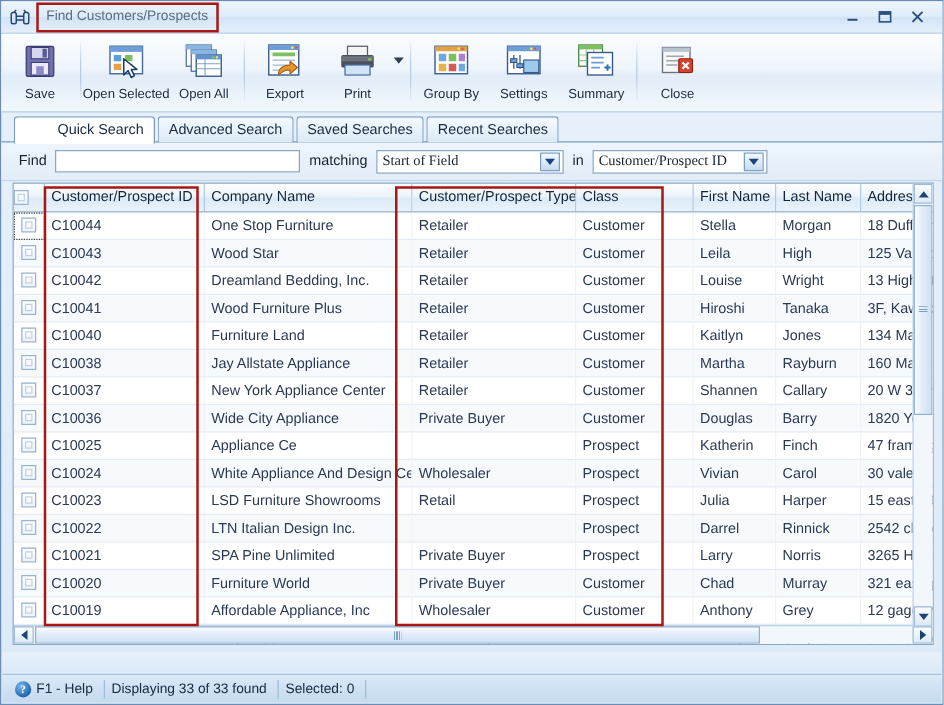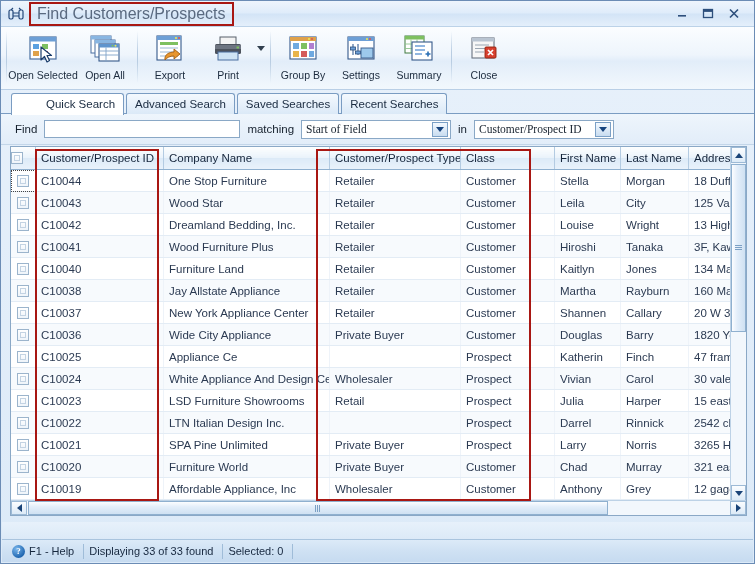--- a/index.html
+++ b/index.html
@@ -27,21 +27,21 @@
     display: flex; align-items: center;
     padding: 0 4px;
   }
   .tb-icon {
     width: 18px; height: 18px;
     display: flex; align-items: center; justify-content: center;
     color: #24487a; font-size: 12px;
     margin-left: 2px;
   }
   .tb-title {
-    font-size: 16px;
+    font-size: 11px;
     color: #5a6a80;
     padding: 2px 6px 3px 6px;
     margin-left: 4px;
     border: 2px solid #a81713;
     line-height: 15px;
     white-space: nowrap;
   }
   .tb-spacer { flex: 1; }
   .wbtns { display: flex; align-items: center; gap: 10px; padding-right: 8px; }
   .wbtn {
@@ -374,20 +374,32 @@
       <span class="wbtn">
         <svg width="12" height="11" viewBox="0 0 12 11">
           <path d="M2 1.5L10 9.5M10 1.5L2 9.5" stroke="#2d4f7c" stroke-width="1.6" fill="none"></path>
         </svg>
       </span>
     </span>
   </div>
 
   <div class="toolbar">
 
+    <div class="tbtn">
+      <span class="ic">
+        <svg width="30" height="30" viewBox="0 0 30 30">
+          <rect x="4" y="3" width="22" height="24" rx="1.5" fill="#6f6fae" stroke="#3b3b75" stroke-width="1"></rect>
+          <rect x="8" y="4" width="14" height="9" fill="#d6d6ee" stroke="#3b3b75" stroke-width="0.8"></rect>
+          <rect x="17" y="5" width="3.5" height="7" fill="#5a5a96"></rect>
+          <rect x="8" y="16" width="14" height="10" fill="#e9e9f7" stroke="#3b3b75" stroke-width="0.8"></rect>
+          <rect x="12" y="19" width="6" height="7" fill="#8a8ac8"></rect>
+        </svg>
+      </span>
+      <span class="lbl">Save</span>
+    </div>
 
     <div class="tsep"></div>
 
     <div class="tbtn wide">
       <span class="ic">
         <svg width="32" height="30" viewBox="0 0 32 30">
           <rect x="3" y="3" width="26" height="22" fill="#ffffff" stroke="#4a6fa0" stroke-width="1.2"></rect>
           <rect x="3" y="3" width="26" height="4.5" fill="#6d9fd6"></rect>
           <rect x="6" y="10" width="6" height="5" fill="#5aa0e0"></rect>
           <rect x="6" y="17" width="6" height="5" fill="#e0a24a"></rect>
@@ -567,21 +579,21 @@
               <td class="w-last">Morgan</td>
               <td class="w-addr">18 Dufferin</td>
             </tr>
             <tr class="row-alt">
               <td class="col-chk"><span class="chk"></span></td>
               <td class="w-id">C10043</td>
               <td class="w-comp">Wood Star</td>
               <td class="w-type">Retailer</td>
               <td class="w-class">Customer</td>
               <td class="w-first">Leila</td>
-              <td class="w-last">City</td>
+              <td class="w-last">High</td>
               <td class="w-addr">125 Valero St.</td>
             </tr>
             <tr class="row-norm">
               <td class="col-chk"><span class="chk"></span></td>
               <td class="w-id">C10042</td>
               <td class="w-comp">Dreamland Bedding, Inc.</td>
               <td class="w-type">Retailer</td>
               <td class="w-class">Customer</td>
               <td class="w-first">Louise</td>
               <td class="w-last">Wright</td>

